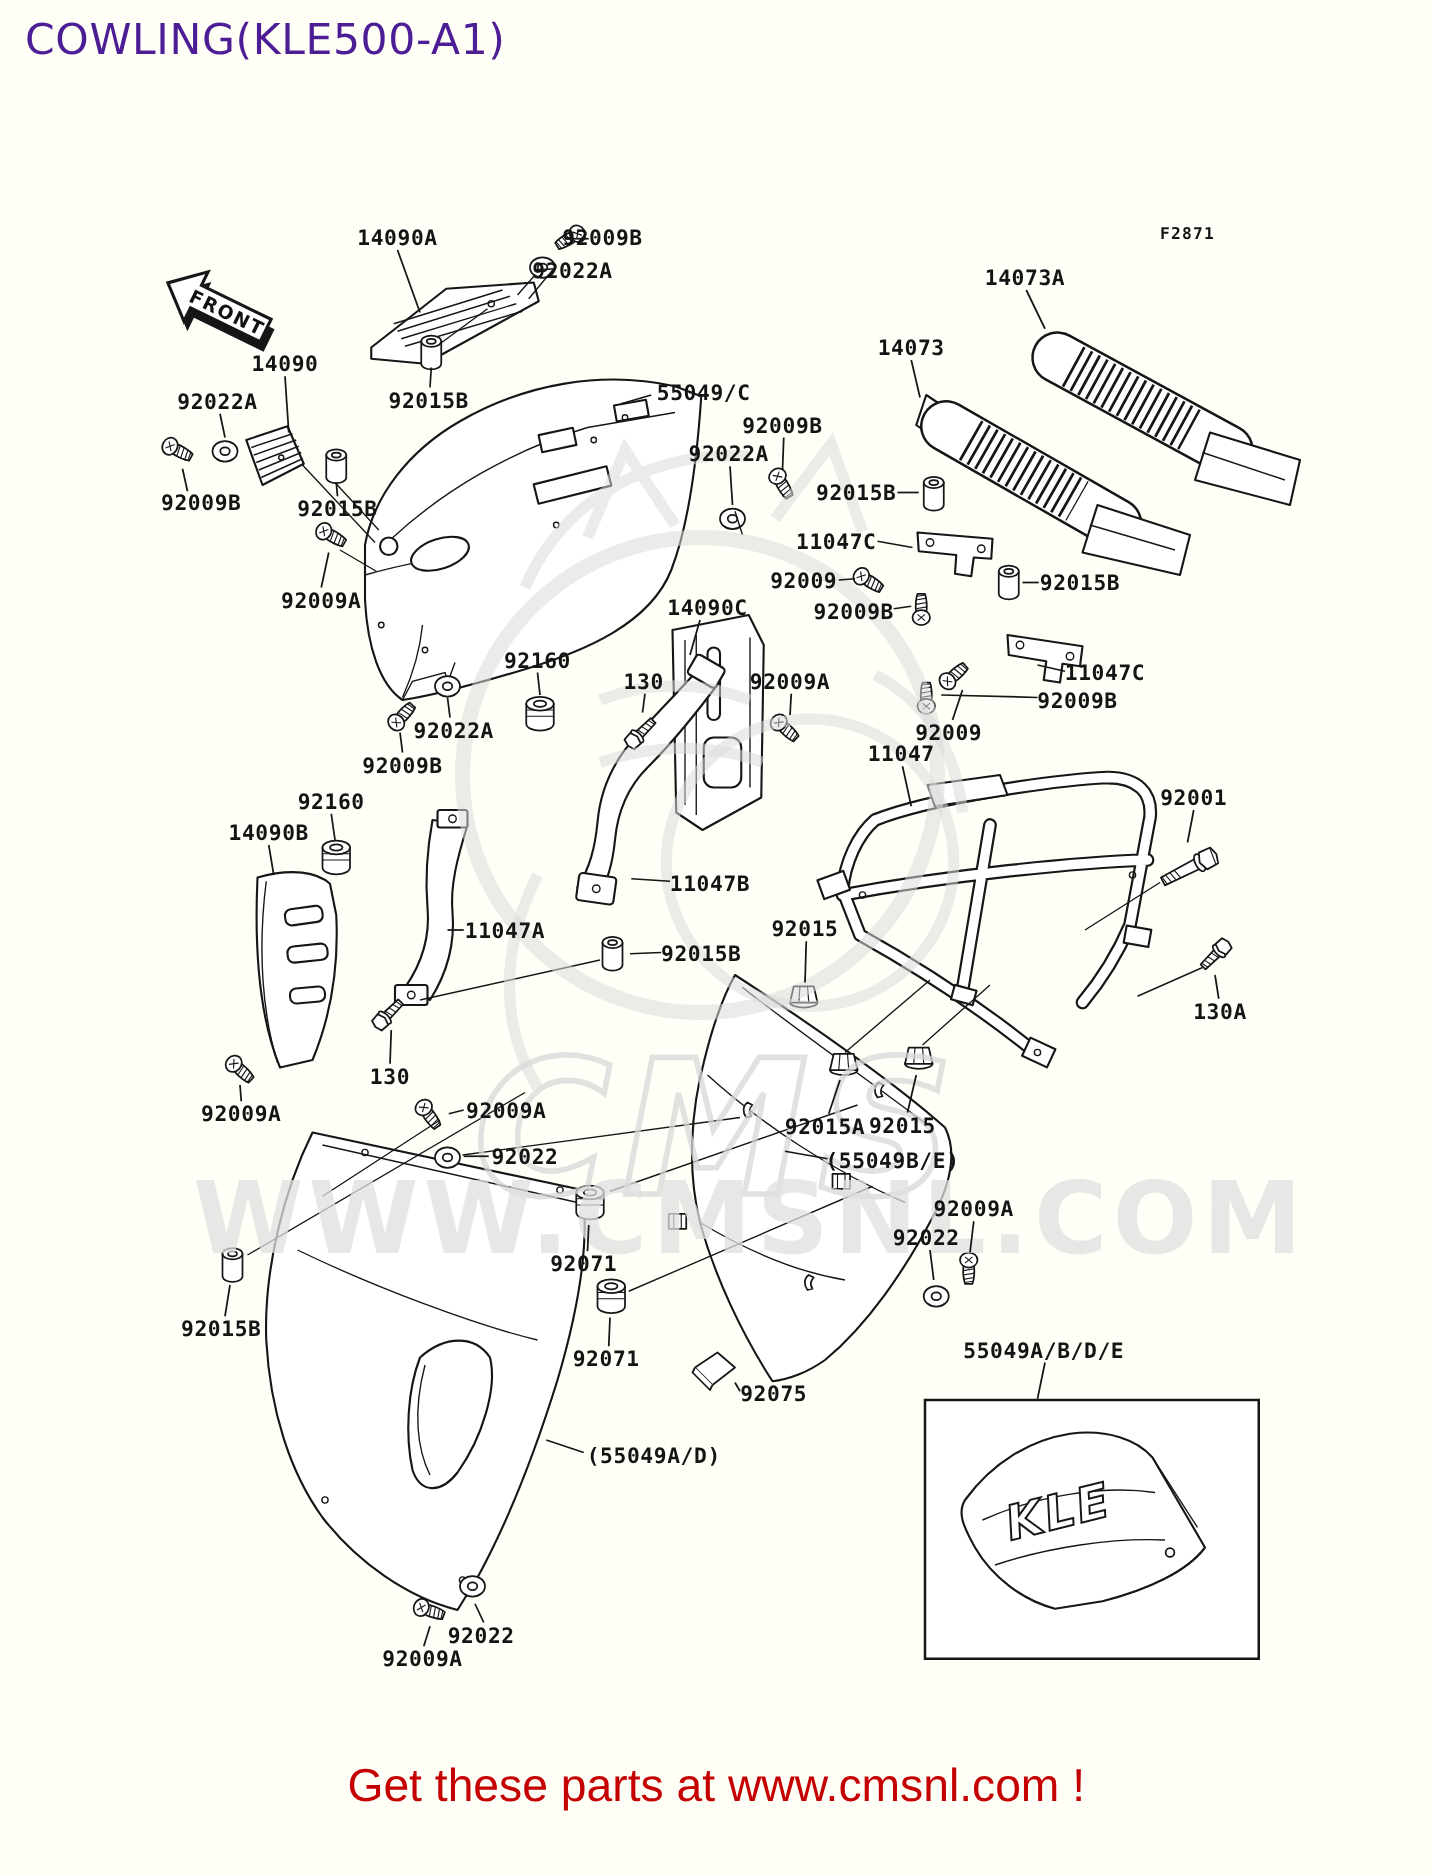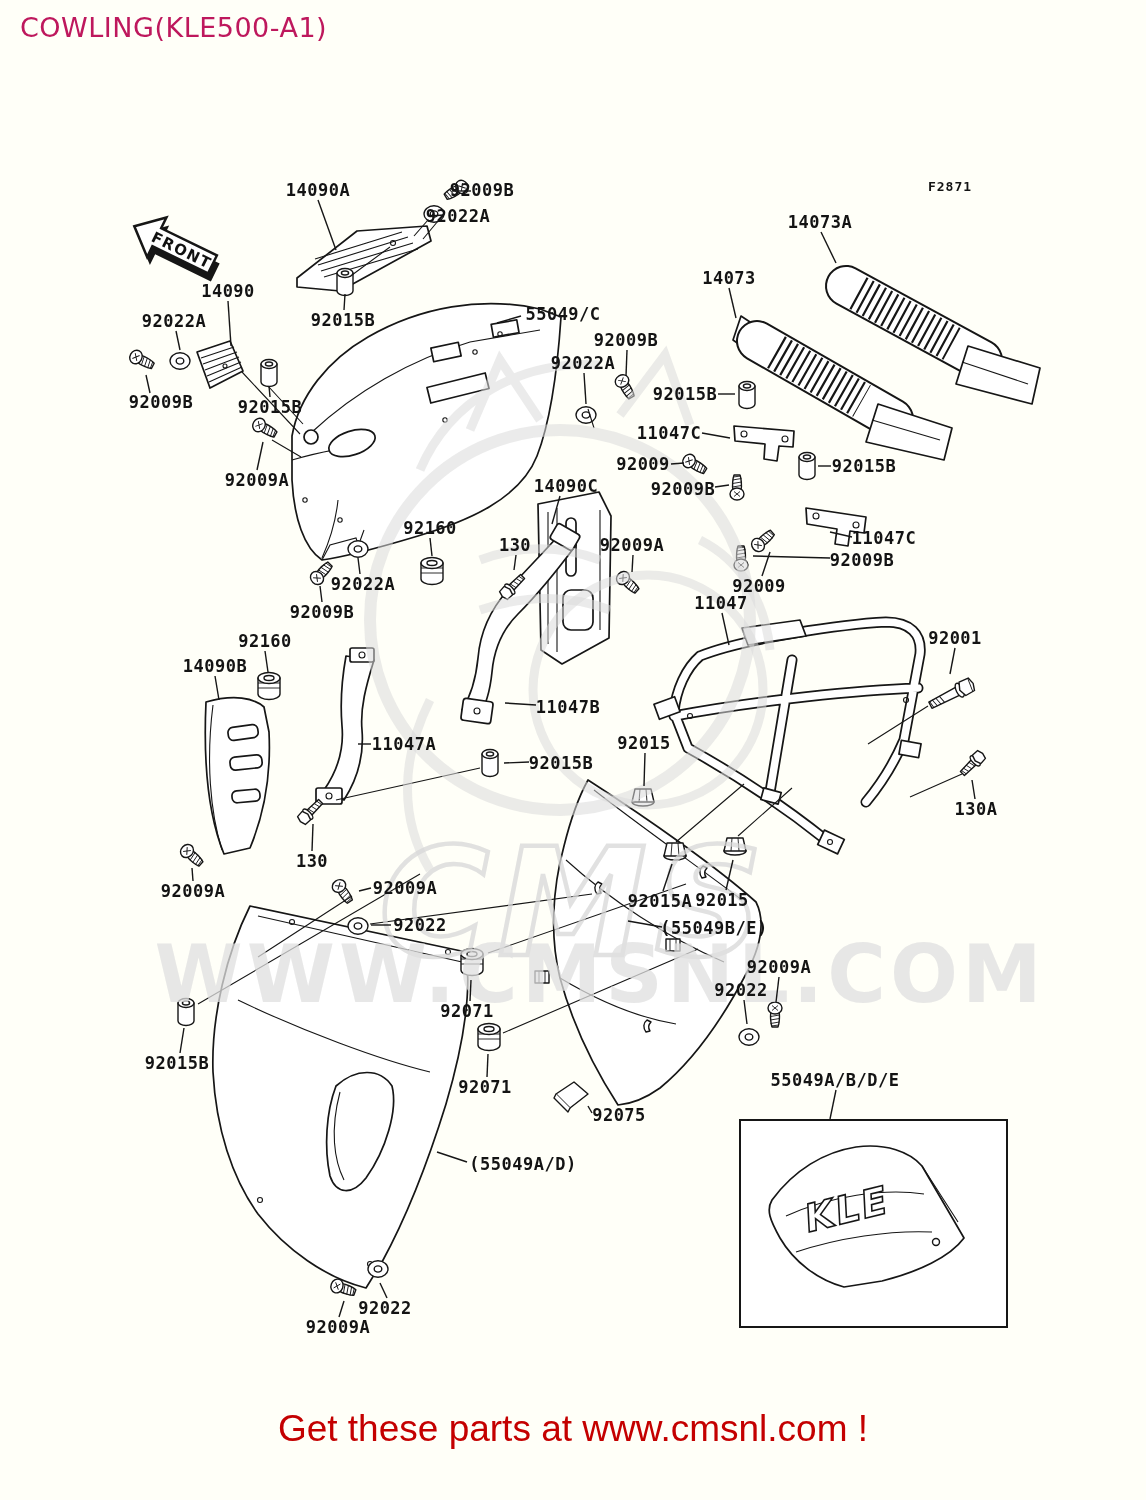--- a/index.html
+++ b/index.html
@@ -1,19 +1,19 @@
 <!DOCTYPE html>
 <html><head>
 <meta charset="utf-8">
 <style>
   html,body{margin:0;padding:0;background:#fffff8;}
   .page{position:relative;width:1146px;height:1500px;background:#fffff8;overflow:hidden;
         font-family:"DejaVu Sans",sans-serif;}
-  .title{position:absolute;left:20px;top:12px;margin:0;font-size:27px;font-weight:400;
-         color:#be185d;letter-spacing:0.5px;font-family:"DejaVu Sans",sans-serif;}
+  .title{position:absolute;left:20px;top:12px;margin:0;font-size:34px;font-weight:400;
+         color:#4c1d95;letter-spacing:0.5px;font-family:"DejaVu Sans",sans-serif;}
   .footer{position:absolute;left:0;top:1408px;width:1146px;text-align:center;
           font-size:37px;color:#c40000;font-family:"Liberation Sans",sans-serif;}
   svg.diagram{position:absolute;left:0;top:0;}
   .part{fill:#ffffff;stroke:#161616;stroke-width:1.7;stroke-linejoin:round;}
   .scrw{fill:#ffffff;stroke:#161616;stroke-width:1.4;stroke-linejoin:round;}
   .thin{fill:none;stroke:#161616;stroke-width:1.1;}
   .tthin{fill:none;stroke:#161616;stroke-width:0.9;}
   .leader{stroke:#161616;stroke-width:1.4;}
   .plabel{font-family:"DejaVu Sans Mono",monospace;font-size:17px;font-weight:bold;
           fill:#141414;text-anchor:middle;letter-spacing:0.5px;}

